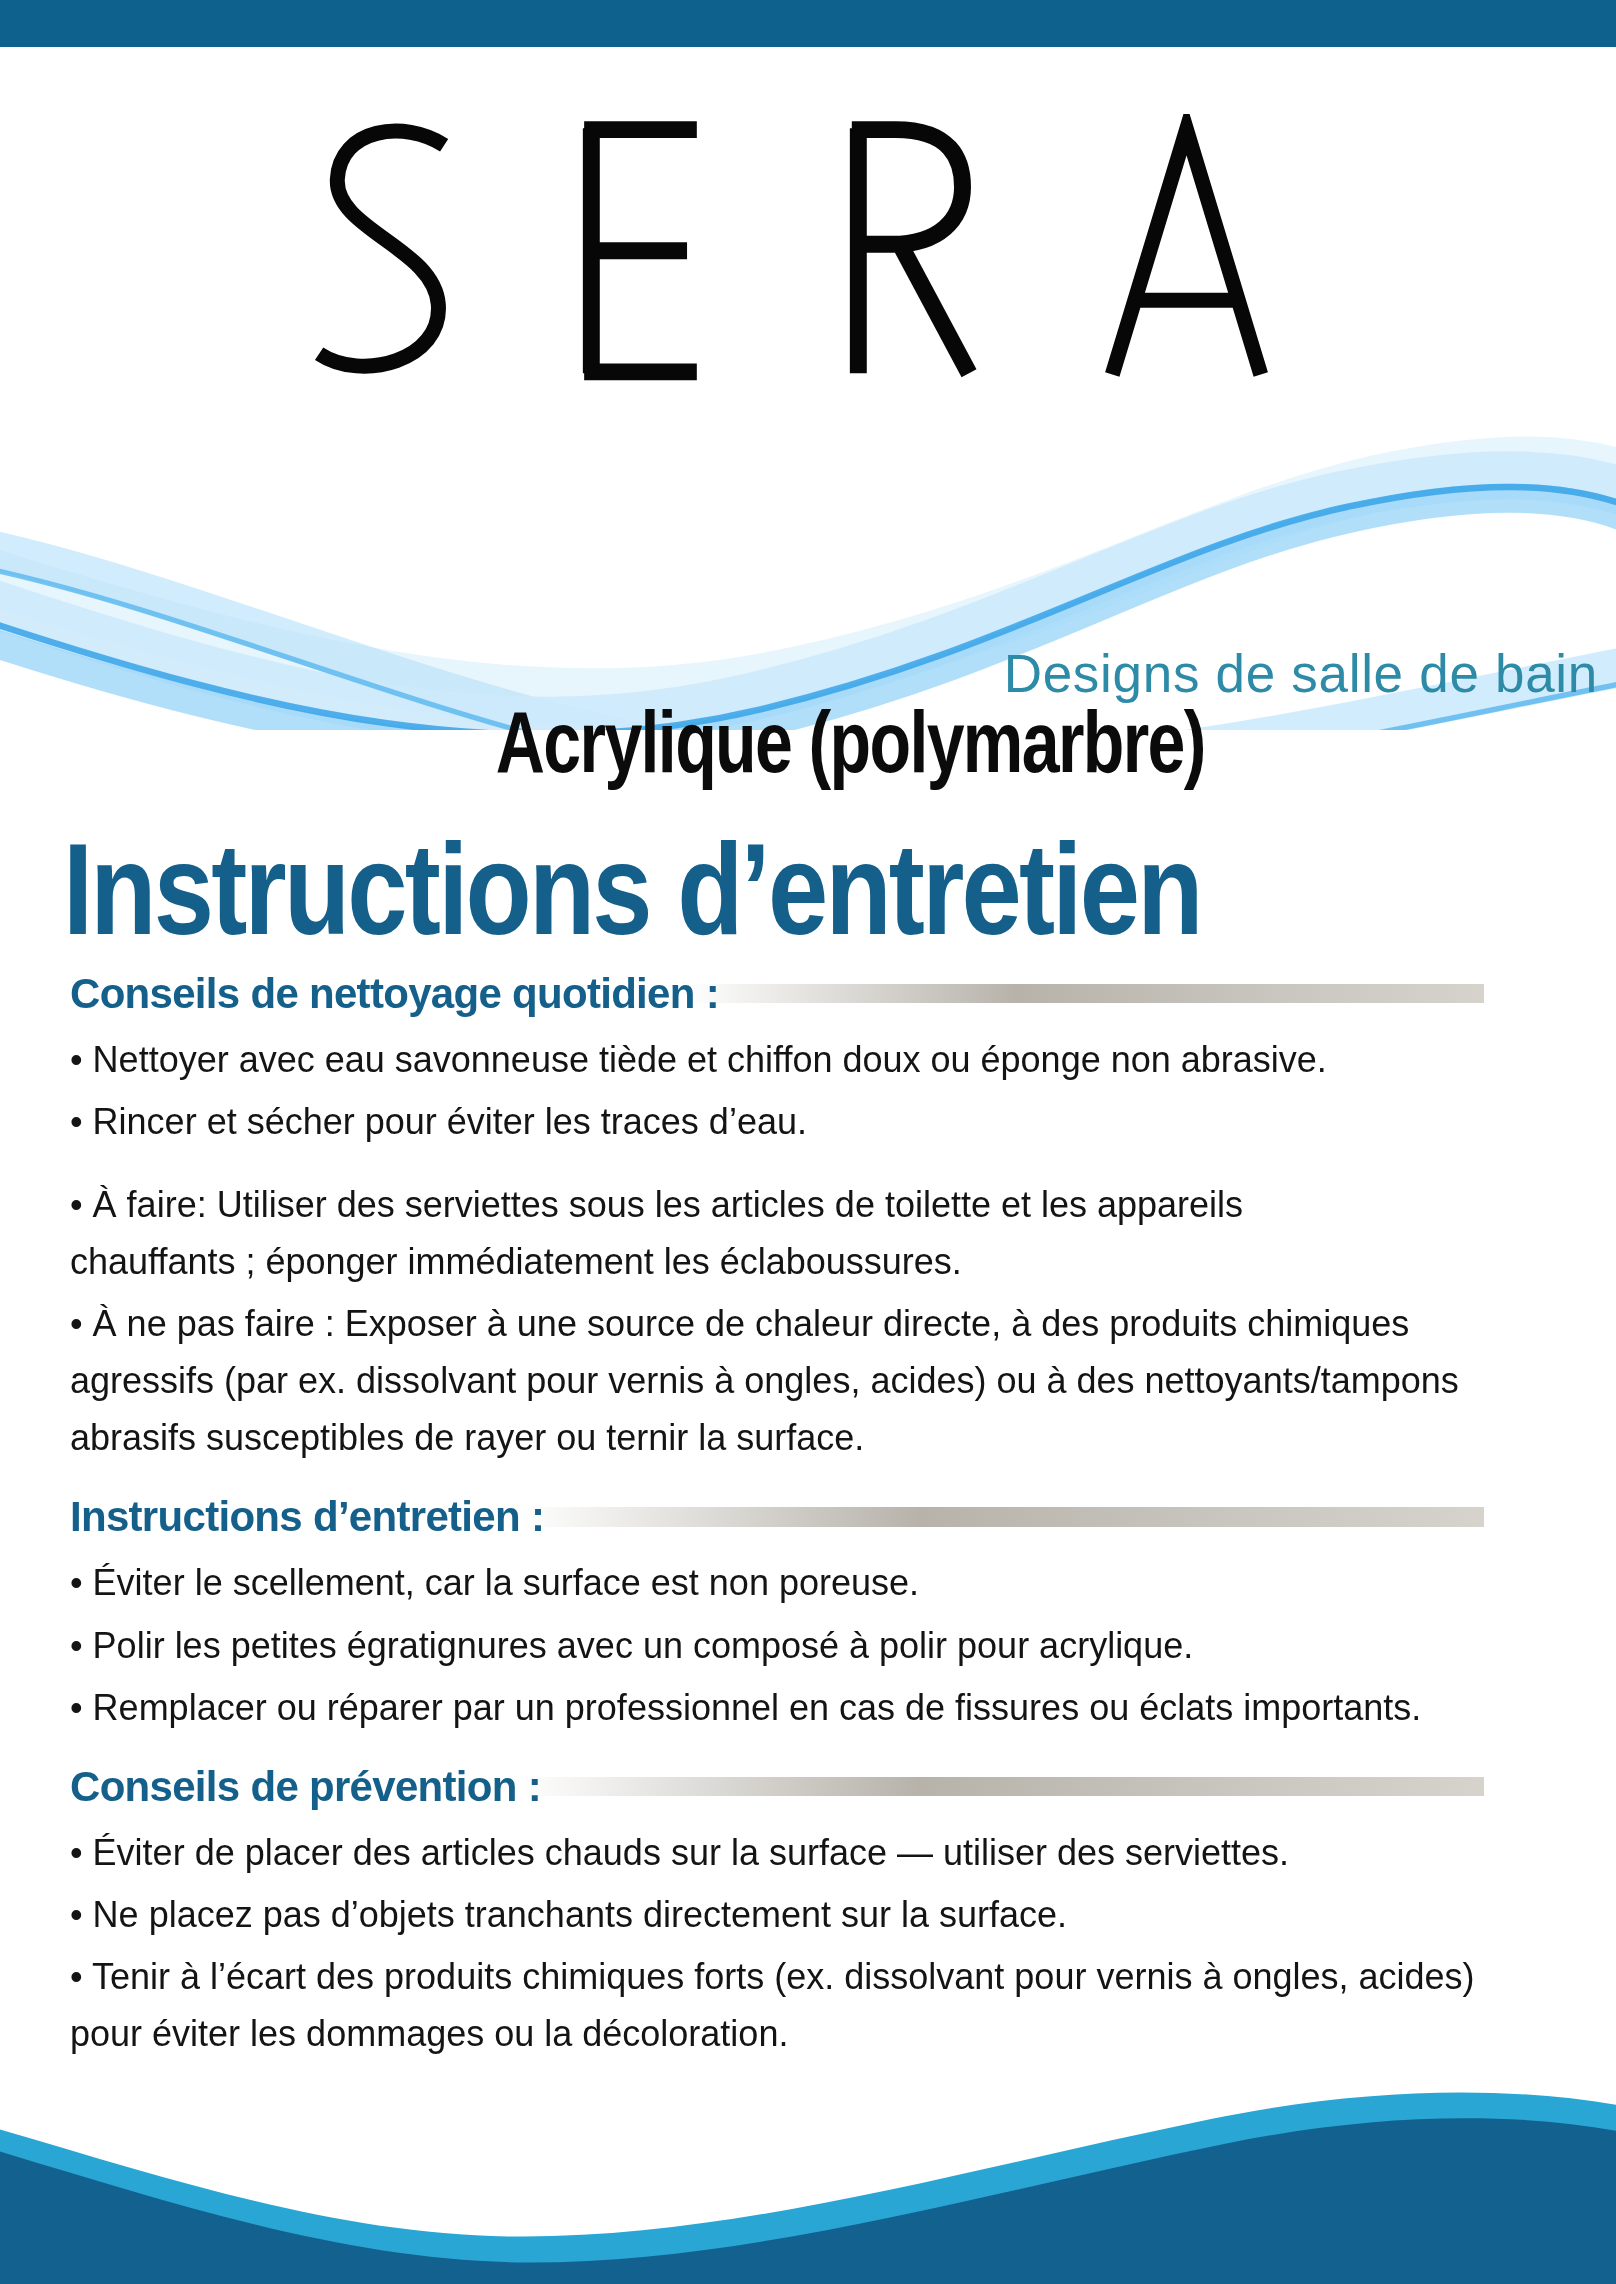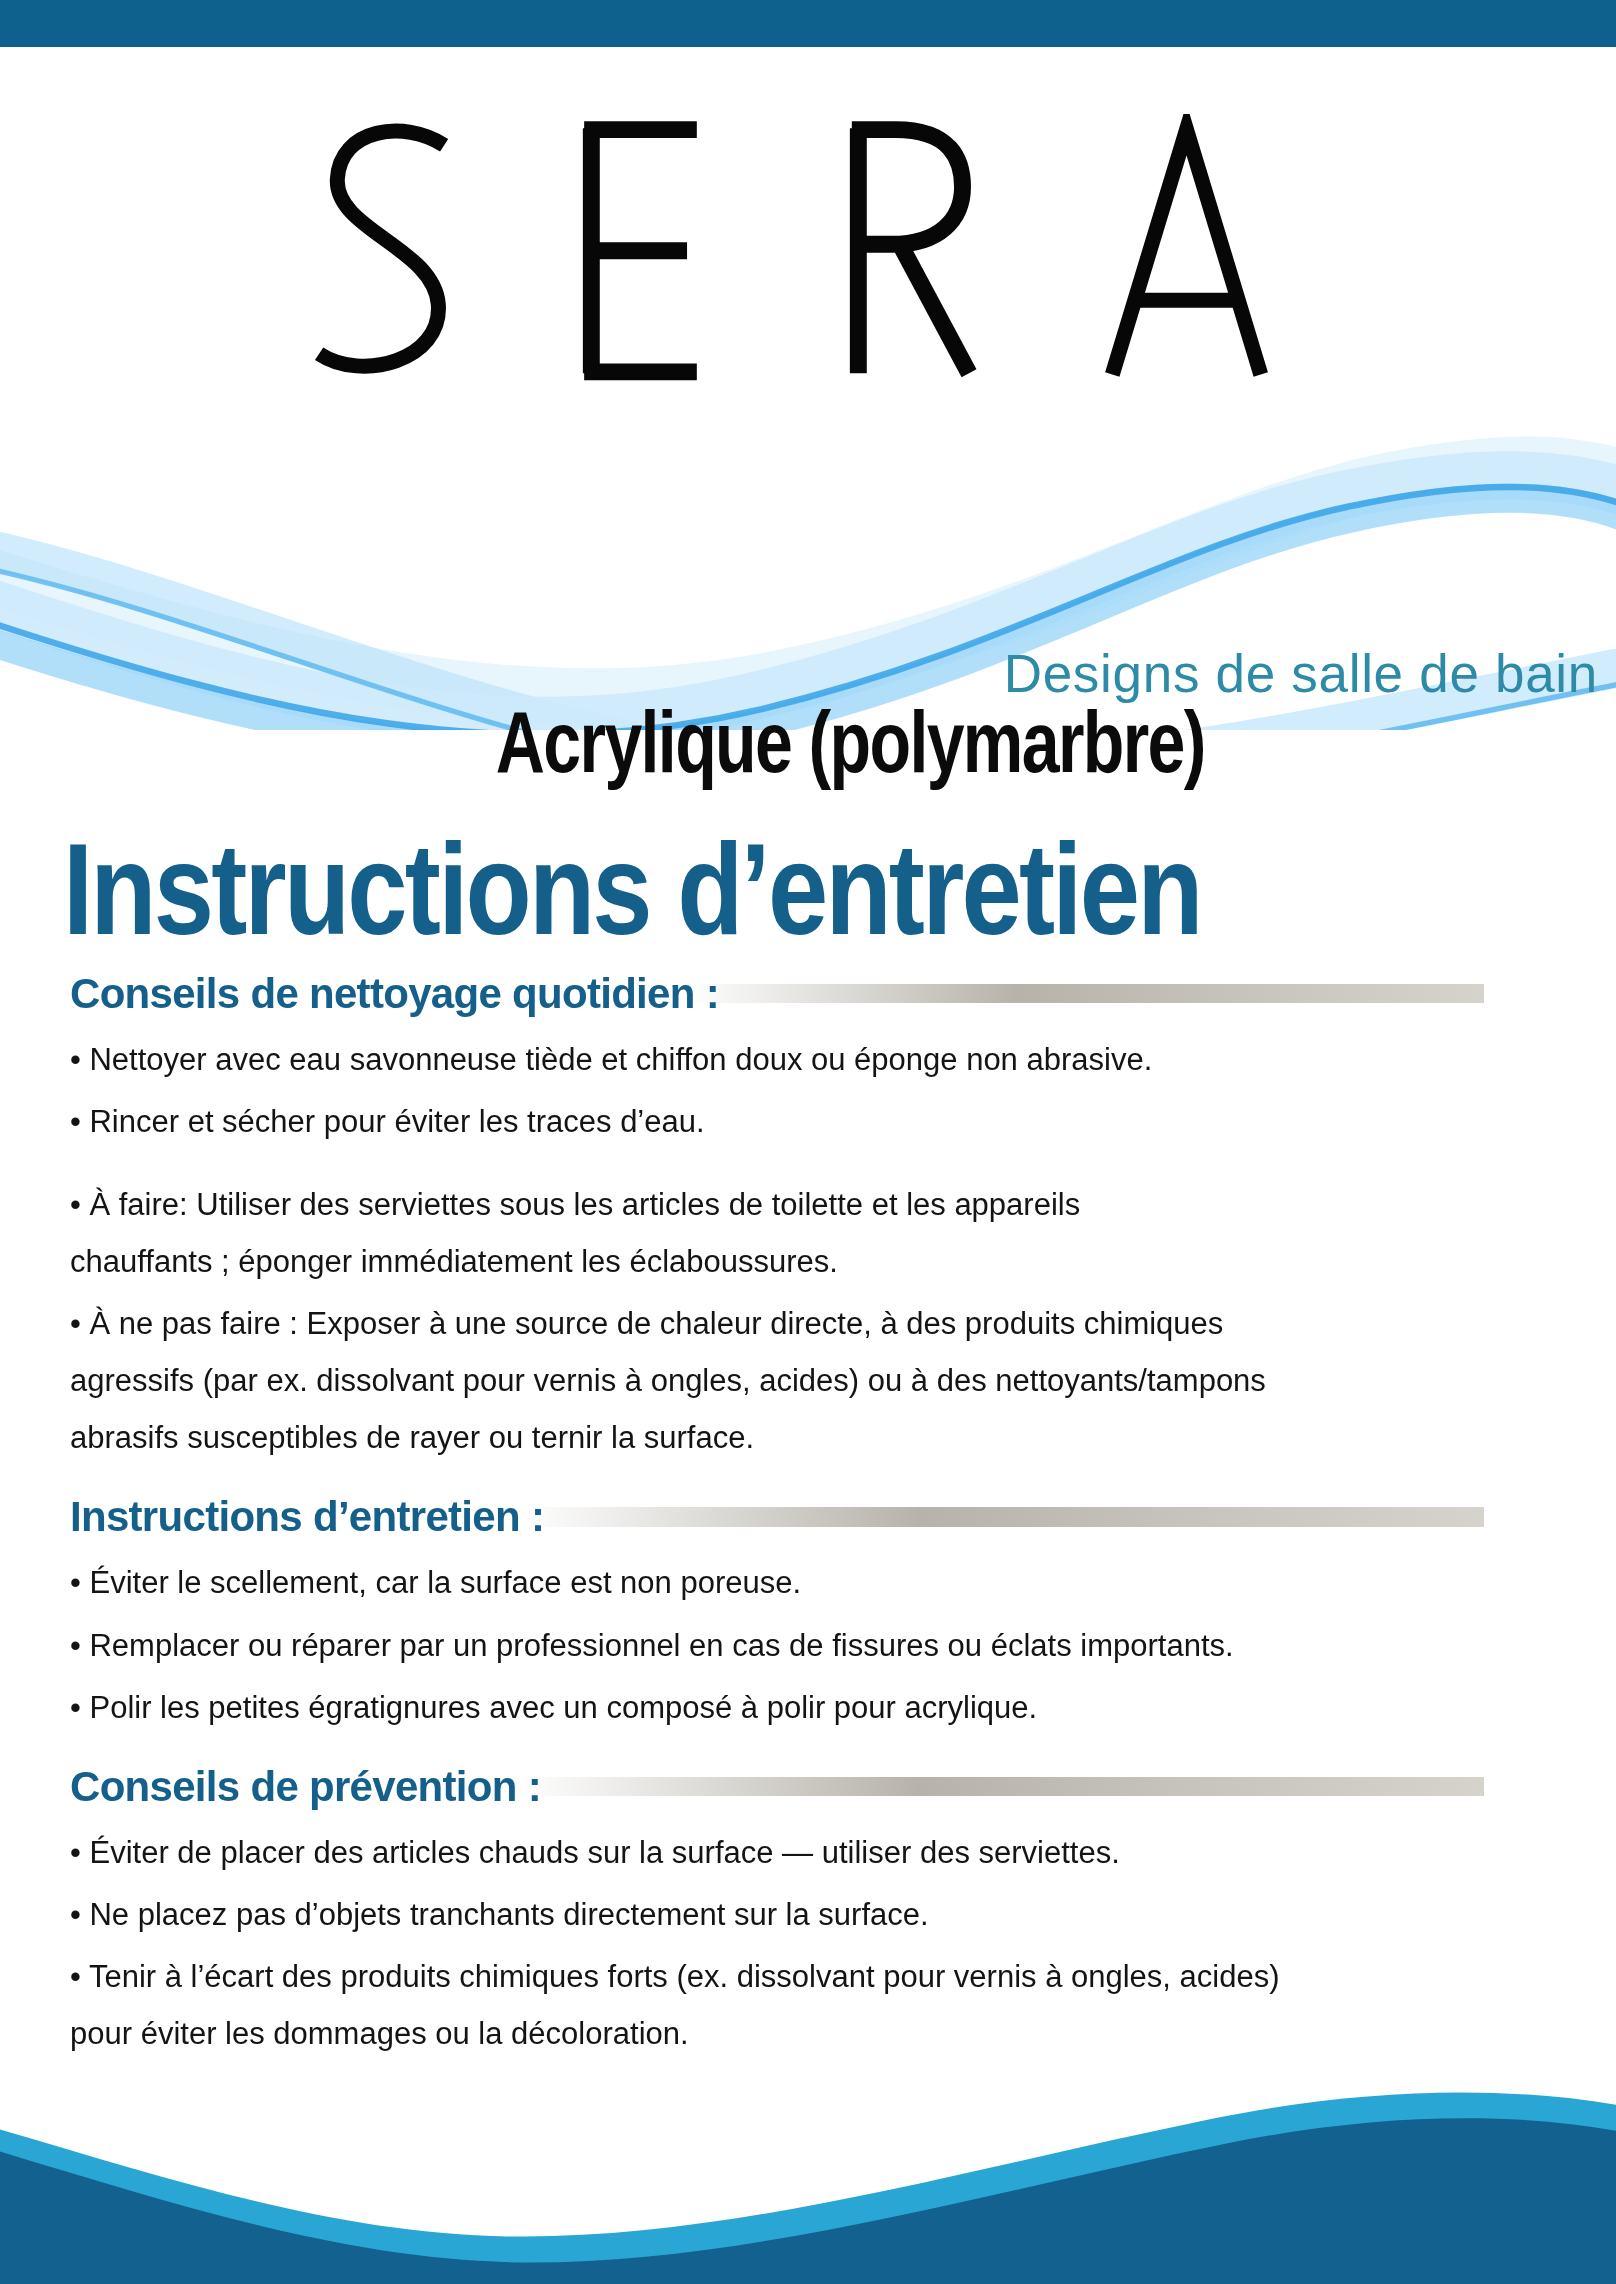--- a/index.html
+++ b/index.html
@@ -32,21 +32,21 @@
   .sec-head-row{display:flex;align-items:center;margin-bottom:13px;padding-right:65px;}
   .sec-heading{
     margin:0;font-size:42px;font-weight:700;color:#15608b;letter-spacing:-0.7px;
     white-space:nowrap;position:relative;z-index:1;line-height:49px;
   }
   .sec-bar{
     flex:1;height:19.5px;margin-left:-85px;min-width:143px;
     background:linear-gradient(90deg, rgba(255,255,255,0) 0%, #ffffff 6%, #b7b3ab 45%, #c9c6bf 75%, #d6d3cc 100%);
   }
   .bullet{
-    margin:0 0 5.2px 0;font-size:31px;line-height:57px;color:#141414;
+    margin:0 0 5.2px 0;font-size:36px;line-height:57px;color:#141414;
     white-space:pre-wrap;font-weight:400;
   }
   .wave-bottom{position:absolute;left:0;top:2059px;width:1616px;height:225px;}
   .wave-bottom svg{display:block;width:100%;height:100%;}
 </style>
 </head>
 <body>
 
 <div class="page">
 
@@ -122,22 +122,22 @@
         </div>
     </section>
 
     <section class="care-section">
       <div class="sec-head-row">
         <h2 class="sec-heading">Instructions d’entretien :</h2>
         <div class="sec-bar"></div>
       </div>
       <div>
           <p class="bullet">• Éviter le scellement, car la surface est non poreuse.</p>
+          <p class="bullet">• Polir les petites égratignures avec un composé à polir pour acrylique.</p>
           <p class="bullet">• Remplacer ou réparer par un professionnel en cas de fissures ou éclats importants.</p>
-          <p class="bullet">• Polir les petites égratignures avec un composé à polir pour acrylique.</p>
         </div>
     </section>
 
     <section class="care-section">
       <div class="sec-head-row">
         <h2 class="sec-heading">Conseils de prévention :</h2>
         <div class="sec-bar"></div>
       </div>
       <div>
           <p class="bullet">• Éviter de placer des articles chauds sur la surface — utiliser des serviettes.</p>

